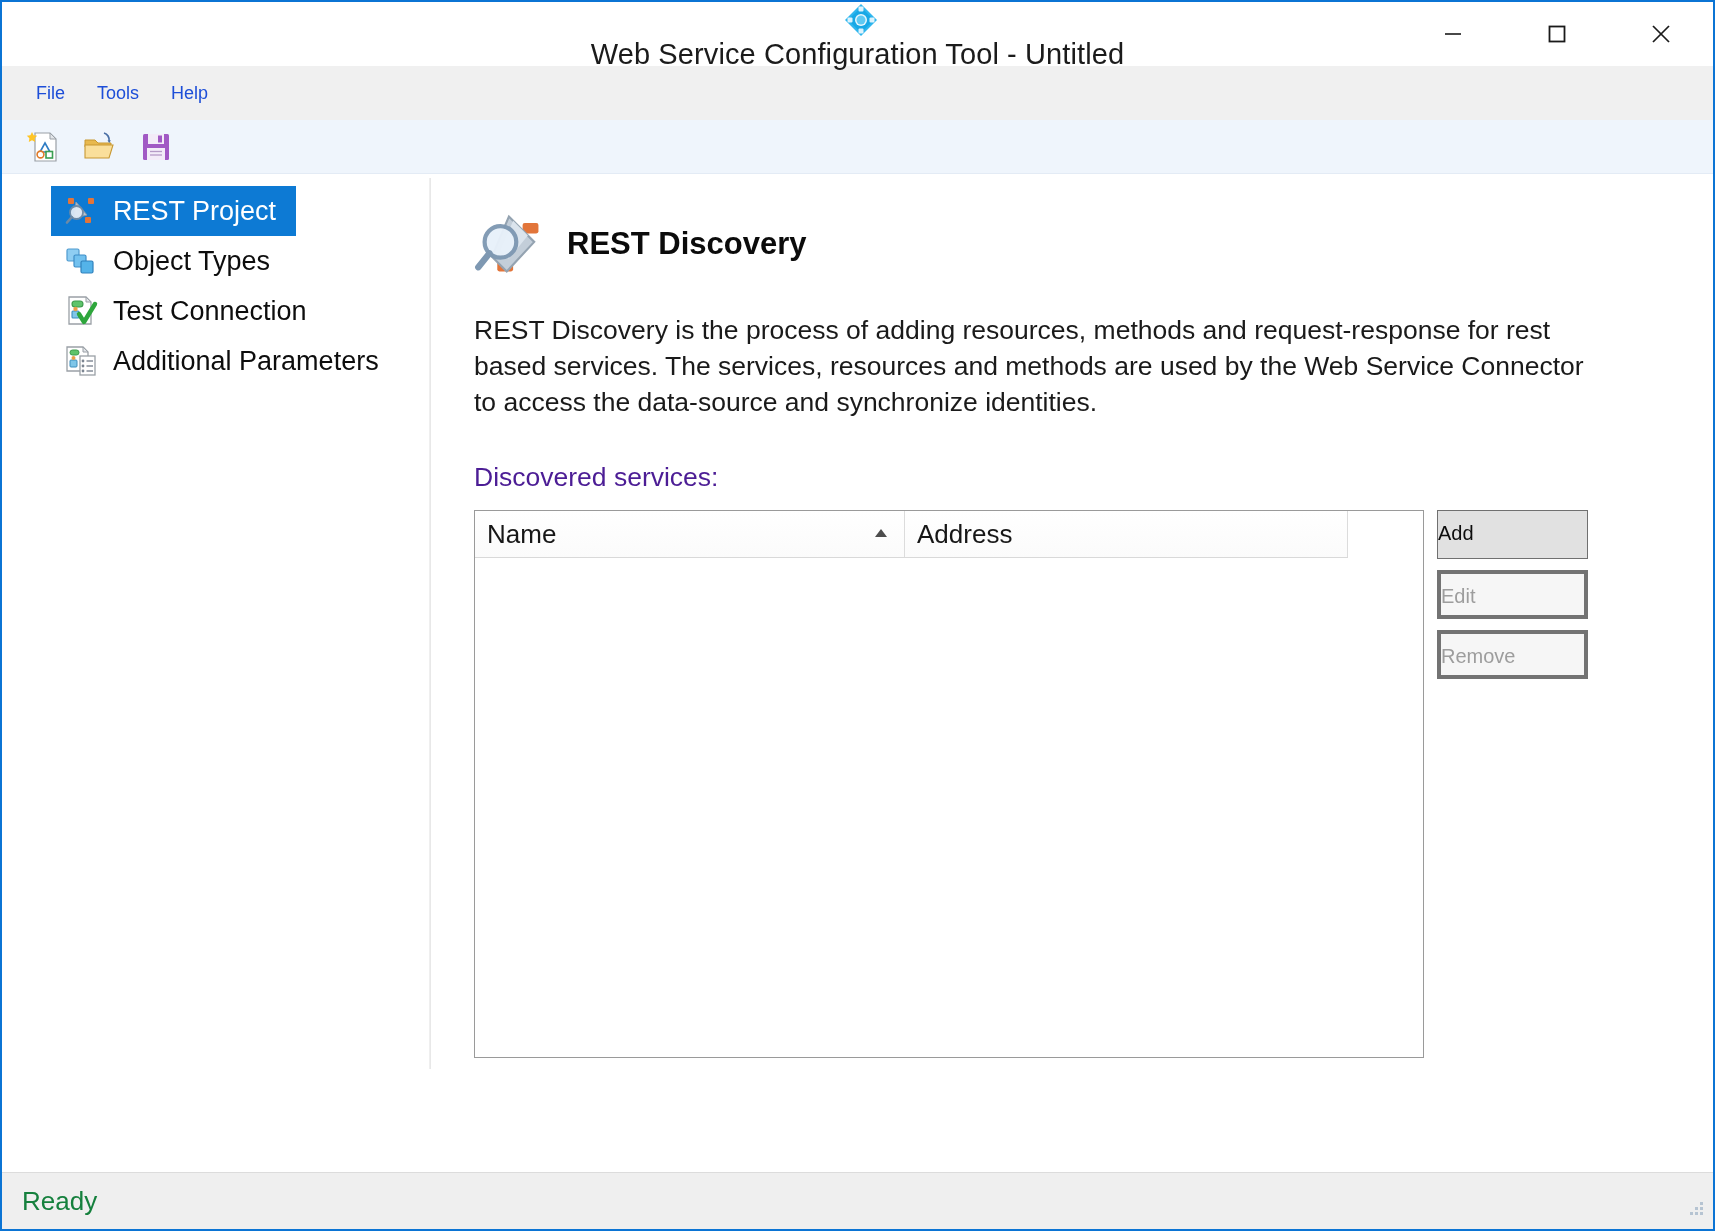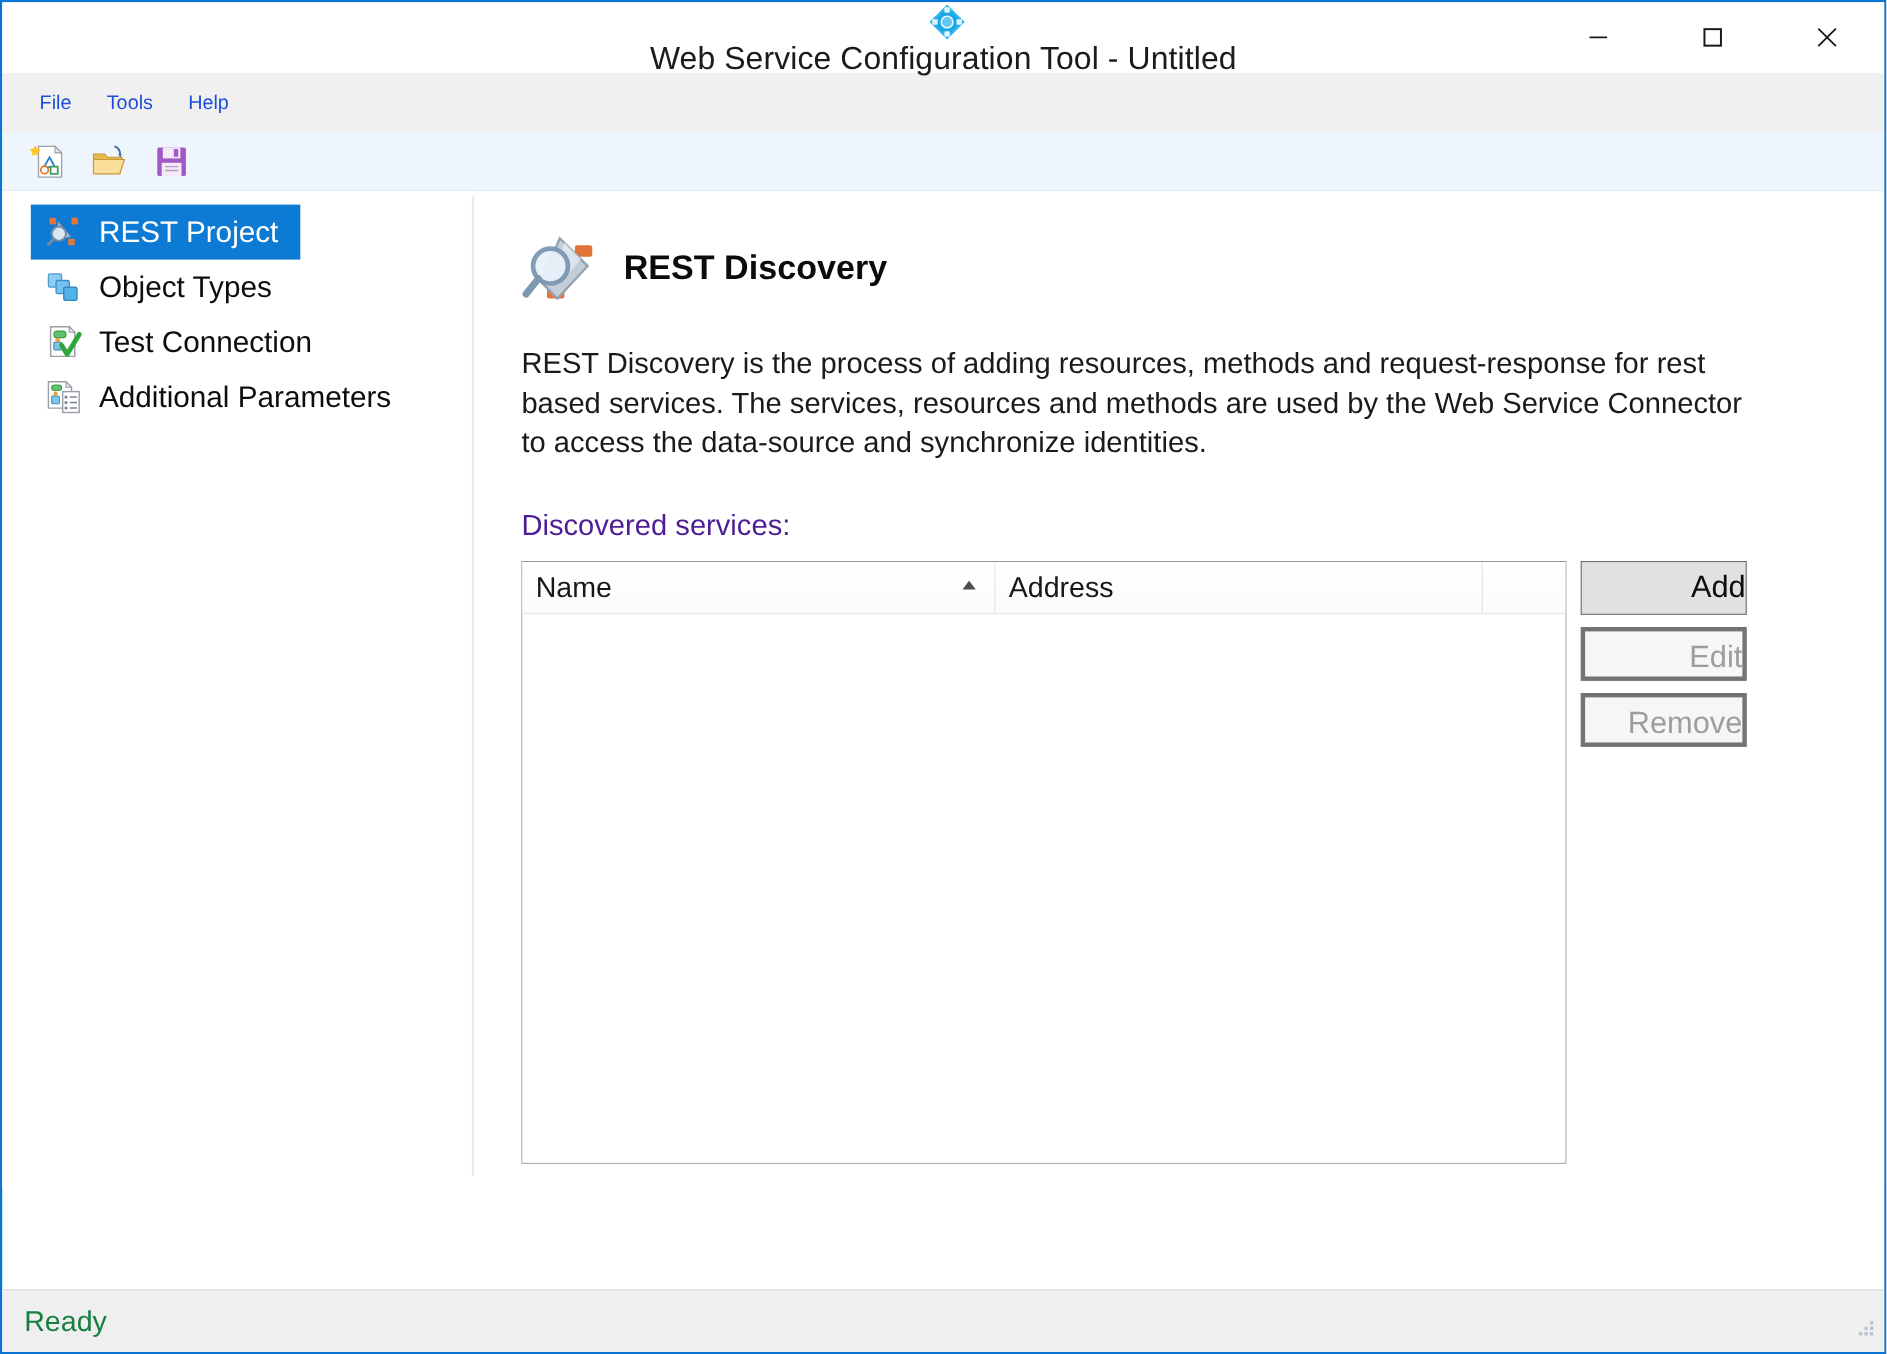--- a/index.html
+++ b/index.html
@@ -114,21 +114,21 @@
     width: 427px;
     flex: 0 0 427px;
     background: #ffffff;
     padding-top: 12px;
     box-sizing: border-box;
   }
   .nav-item {
     display: flex;
     align-items: center;
     height: 50px;
-    margin: 0 0 0 26px;
+    margin: 0 0 0 49px;
     padding-left: 12px;
     box-sizing: border-box;
     cursor: default;
     width: fit-content;
     padding-right: 20px;
   }
   .nav-item.selected {
     background: #0d7ad4;
   }
   .nav-icon {
@@ -199,21 +199,21 @@
     margin: 17px 0 0 43px;
   }
 
   #listview {
     width: 950px;
     height: 548px;
     box-sizing: border-box;
     border: 1px solid #9a9a9a;
     background: #ffffff;
     display: flex;
-    flex-direction: column;
+    flex-direction: row;
   }
   #lv-header {
     display: flex;
     height: 46px;
     flex: 0 0 46px;
     background: #ffffff;
     border-bottom: 1px solid #d9d9d9;
   }
   .lv-col {
     display: flex;
@@ -247,22 +247,22 @@
   #list-buttons {
     margin-left: 13px;
     display: flex;
     flex-direction: column;
   }
   .side-btn {
     width: 151px;
     height: 49px;
     box-sizing: border-box;
     font-family: "Liberation Sans", sans-serif;
-    font-size: 28px;
-    text-align: right;
+    font-size: 20px;
+    text-align: left;
     line-height: 45px;
     margin-bottom: 11px;
     cursor: default;
     user-select: none;
   }
   .side-btn.enabled {
     background: #e1e1e1;
     border: 1px solid #707070;
     color: #0d0d0d;
   }

